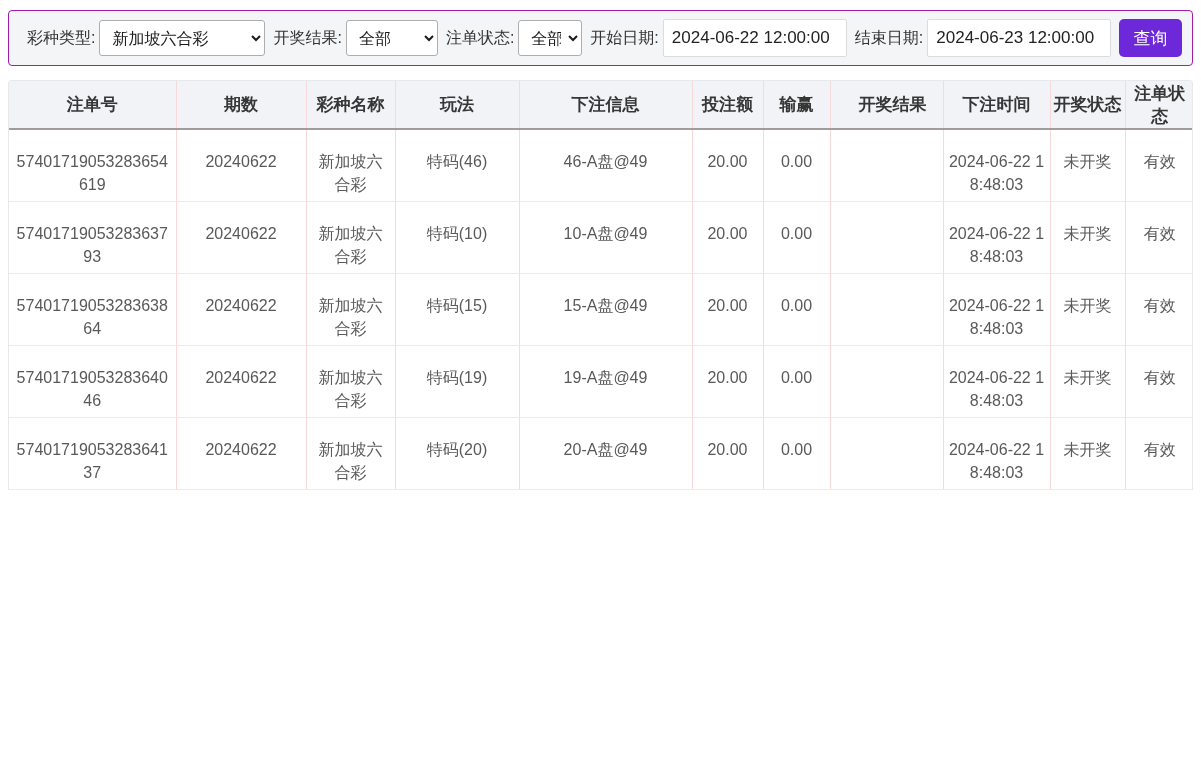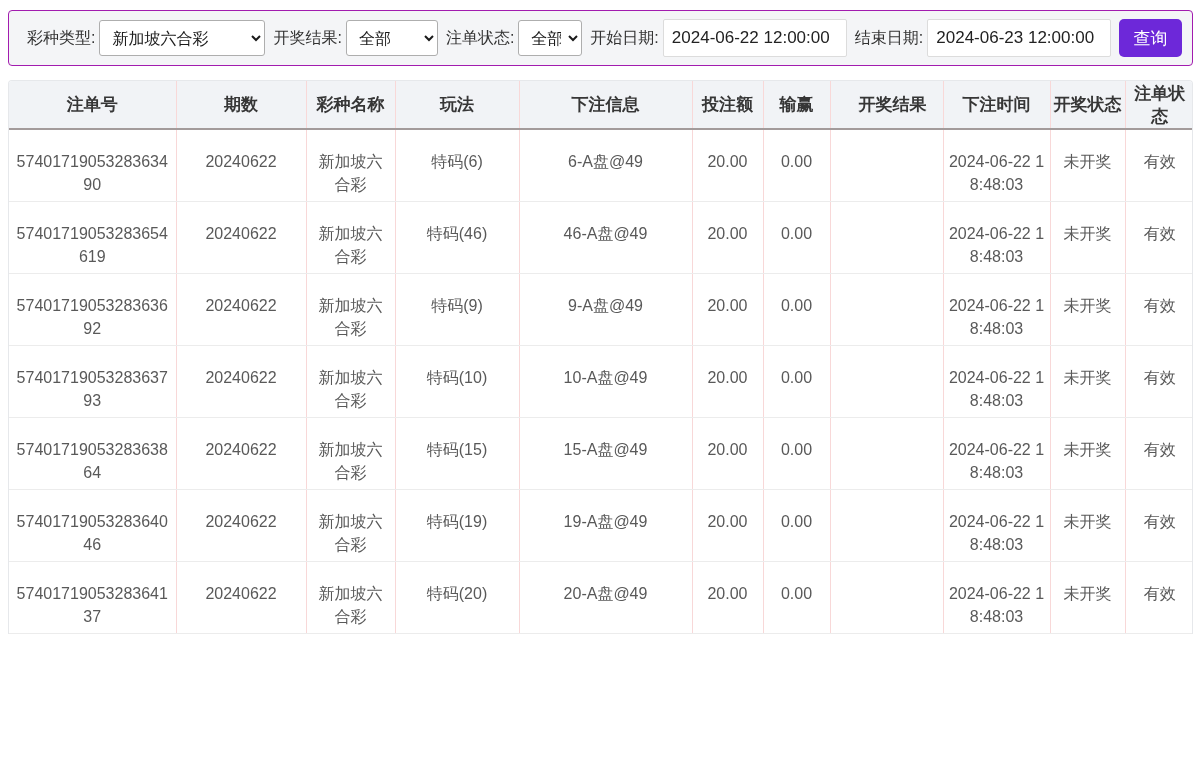--- a/index.html
+++ b/index.html
@@ -161,51 +161,25 @@
           <th>投注额</th>
           <th>输赢</th>
           <th>开奖结果</th>
           <th>下注时间</th>
           <th>开奖状态</th>
           <th>注单状态</th>
         </tr>
     </thead>
     <tbody id="table-body">
         <tr>
-          <td>5740171905328363490</td>
-          <td>20240622</td>
-          <td>新加坡六合彩</td>
-          <td>特码(6)</td>
-          <td>6-A盘@49</td>
-          <td>20.00</td>
-          <td>0.00</td>
-          <td></td>
-          <td>2024-06-22 18:48:03</td>
-          <td>未开奖</td>
-          <td>有效</td>
-        </tr>
-        <tr>
           <td>57401719053283654619</td>
           <td>20240622</td>
           <td>新加坡六合彩</td>
           <td>特码(46)</td>
           <td>46-A盘@49</td>
-          <td>20.00</td>
-          <td>0.00</td>
-          <td></td>
-          <td>2024-06-22 18:48:03</td>
-          <td>未开奖</td>
-          <td>有效</td>
-        </tr>
-        <tr>
-          <td>5740171905328363692</td>
-          <td>20240622</td>
-          <td>新加坡六合彩</td>
-          <td>特码(9)</td>
-          <td>9-A盘@49</td>
           <td>20.00</td>
           <td>0.00</td>
           <td></td>
           <td>2024-06-22 18:48:03</td>
           <td>未开奖</td>
           <td>有效</td>
         </tr>
         <tr>
           <td>5740171905328363793</td>
           <td>20240622</td>

